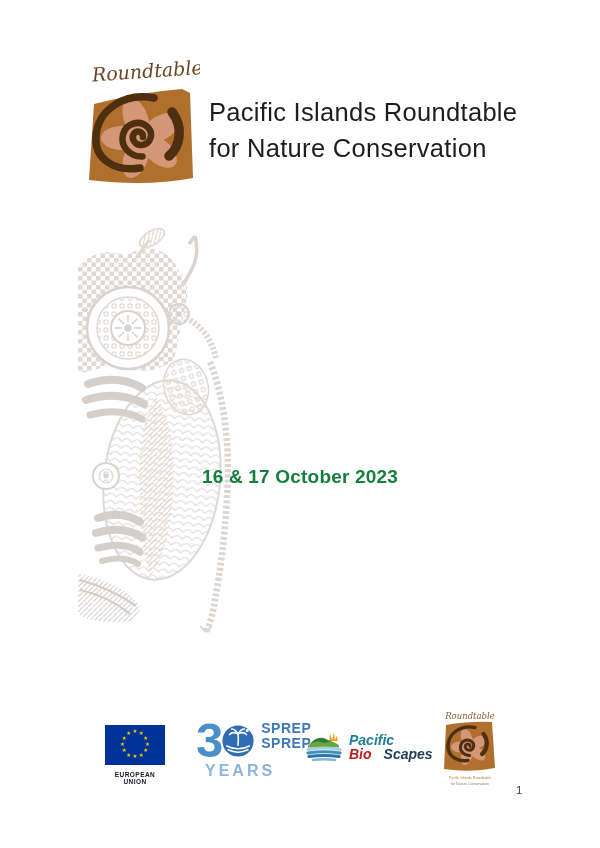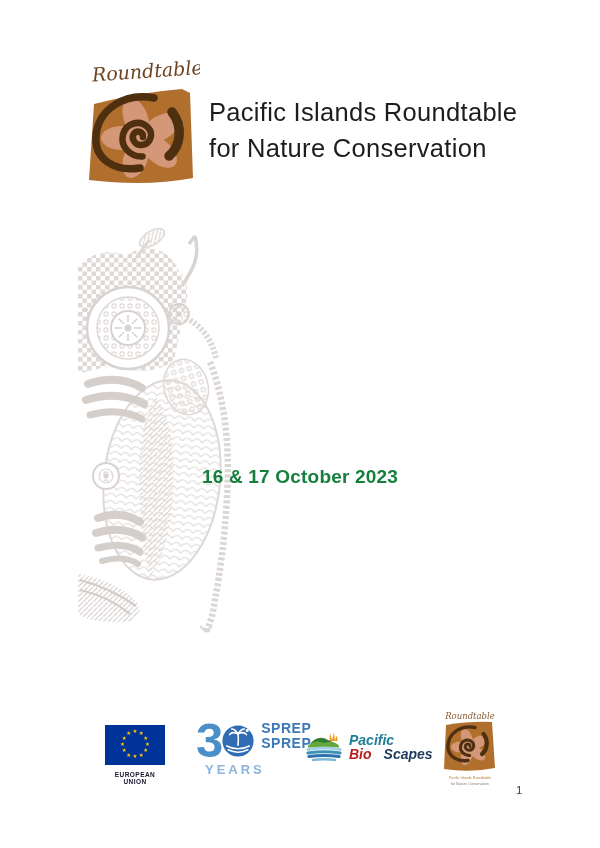--- a/index.html
+++ b/index.html
@@ -25,21 +25,21 @@
   .eu-logo{position:absolute;left:103px;top:725px;width:64px;text-align:center;}
   .eu-label{font-size:6.5px;font-weight:700;color:#15152e;letter-spacing:.45px;margin-top:2px;}
 
   .sprep-logo{position:absolute;left:196px;top:721px;}
   .sprep-row{display:flex;align-items:flex-start;}
   .sprep-three{font-size:49px;line-height:38px;font-weight:700;color:#4a8fc7;
                font-family:"Liberation Sans",sans-serif;}
   .sprep-emblem{margin-top:3px;margin-left:-2px;}
   .sprep-name{margin-left:6px;margin-top:0;font-size:14px;font-weight:700;
               color:#3d79b8;line-height:14.5px;letter-spacing:.5px;}
-  .sprep-years{font-size:13px;font-weight:700;color:#8cb4dc;letter-spacing:3px;
+  .sprep-years{font-size:16px;font-weight:700;color:#8cb4dc;letter-spacing:3px;
                margin-left:9px;margin-top:3px;}
 
   .bioscapes-logo{position:absolute;left:304px;top:729px;display:flex;align-items:center;}
   .bs-text{margin-left:5px;font-size:14px;font-weight:700;line-height:14.5px;font-style:italic;}
   .bs-pacific{color:#1f7f95;}
   .bs-bio{color:#b91c1c;}
   .bs-scapes{color:#1e3a5a;padding-left:12px;}
 
   .rt-small{position:absolute;left:438px;top:710px;}
 

